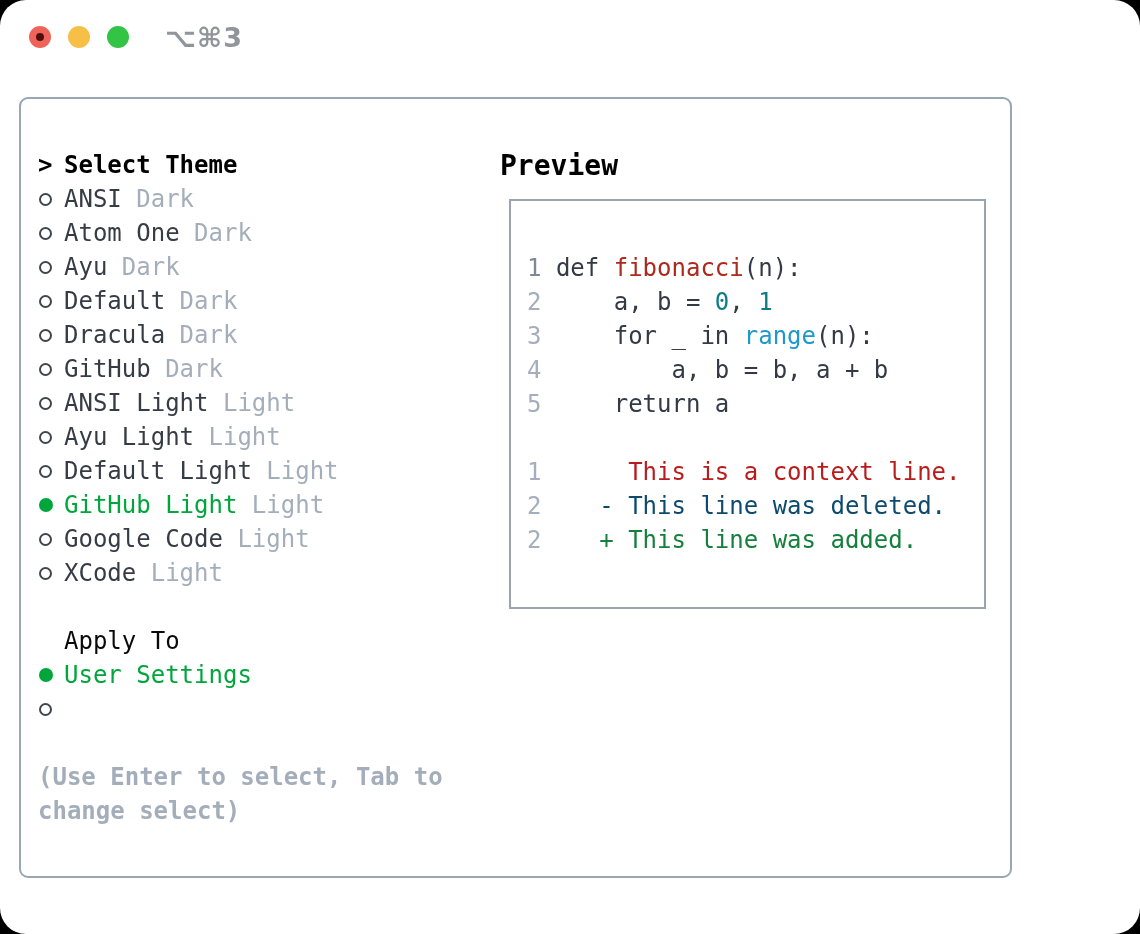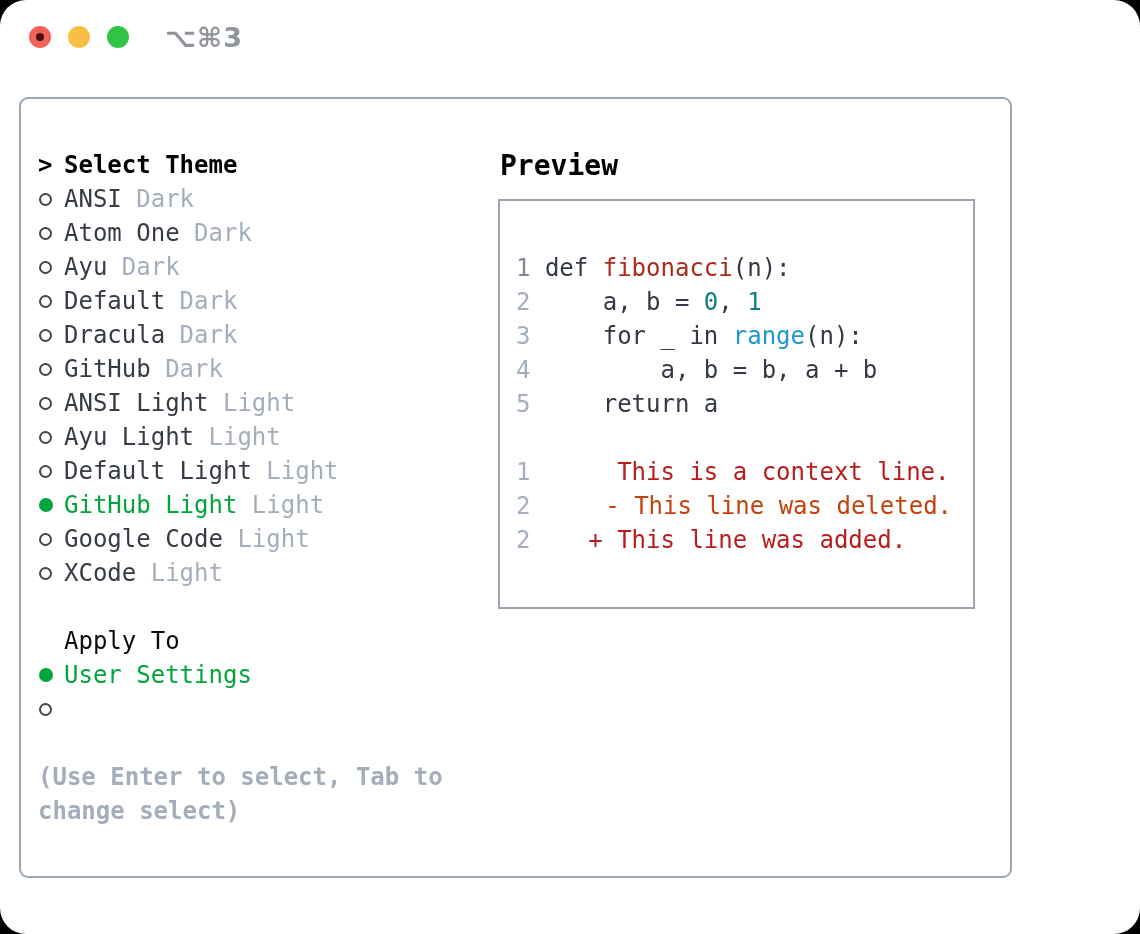--- a/index.html
+++ b/index.html
@@ -68,38 +68,38 @@
   .theme-tag { color: #a4aebb; }
   .hint { color: #a4aebb; font-weight: bold; }
 
   
   .preview-label {
     position: absolute; left: 500px; top: 148px; height: 34px;
     display: flex; align-items: center;
     font-size: 28px; color: #000; font-weight: bold;
   }
   .preview-box {
-    position: absolute; left: 498px; top: 199px;
+    position: absolute; left: 509px; top: 199px;
     width: 477px; height: 410px;
     border: 2px solid #9aa3ae; background: #ffffff;
     padding: 50px 12px 0 16px;
     overflow: hidden;
   }
   .preview-box .line {
     height: 34px; font-size: 24px; white-space: pre; line-height: 34px;
   }
   .c-code    { color: #333a45; }
   .c-ln      { color: #a4aebc; }
   .c-ln1     { color: #7e8995; }
   .c-func    { color: #ad281d; }
   .c-numlit  { color: #0d7d85; }
   .c-builtin { color: #1d97cc; }
   .c-context { color: #b91c1c; }
-  .c-del     { color: #c2410c; margin-left: 17px; }
-  .c-add     { color: #b91c1c; }
+  .c-del     { color: #0c4a6e; }
+  .c-add     { color: #15803d; }
 </style>
 </head>
 <body>
 
 <div class="window">
 
   <div class="titlebar">
     <span class="traffic red"></span>
     <span class="traffic yellow"></span>
     <span class="traffic green"></span>

